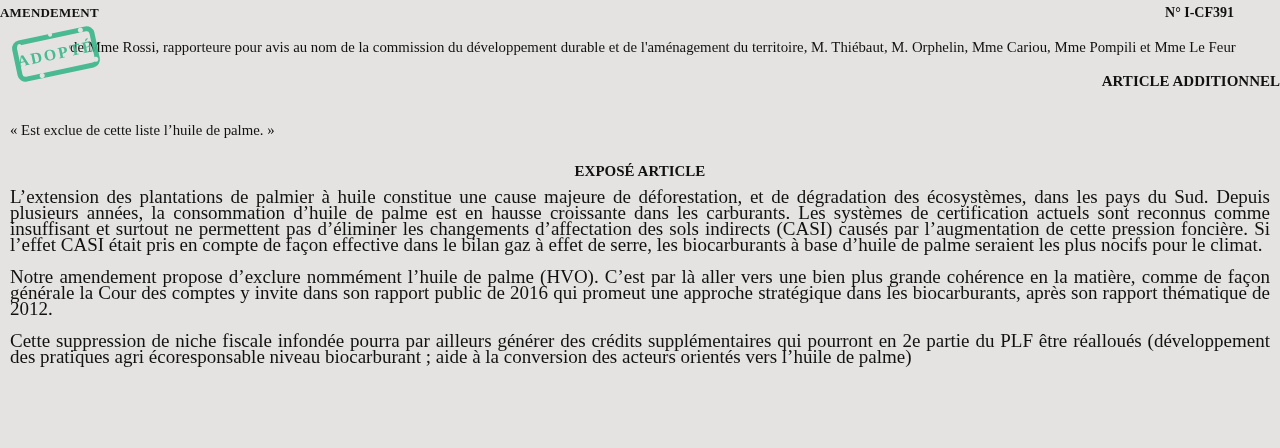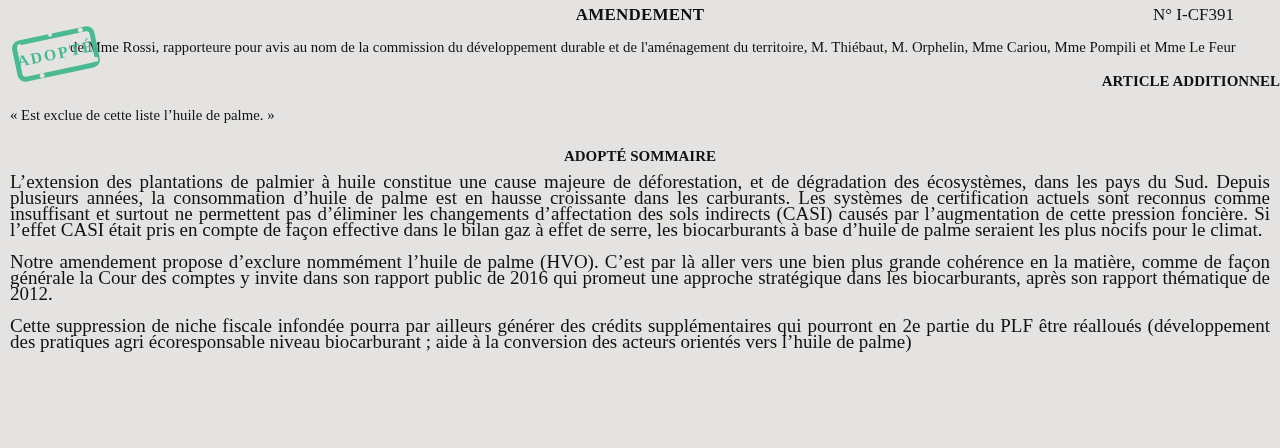--- a/index.html
+++ b/index.html
@@ -11,31 +11,30 @@
     color: #111111;
     font-family: "Liberation Serif", serif;
     overflow: hidden;
   }
   .doc-title-row {
     position: relative;
     padding-top: 5px;
     height: 18px;
   }
   .doc-title {
-    text-align: center;
-    font-size: 17px;
+    font-size: 13px;
     font-weight: bold;
     letter-spacing: 0.2px;
   }
   .doc-number {
     position: absolute;
     top: 5px;
     right: 46px;
-    font-size: 17px;
-    font-weight: normal;
+    font-size: 14px;
+    font-weight: bold;
   }
   .stamp {
     position: absolute;
     left: 14px;
     top: 33px;
     width: 74px;
     height: 32px;
     border: 5px solid var(--stamp-color, #3cb78c);
     border-radius: 8px;
     transform: rotate(-12deg);
@@ -83,21 +82,21 @@
     text-align: center;
     font-size: 15px;
     font-weight: bold;
   }
   .body-line {
     margin: 14px 10px 0 10px;
     font-size: 14.8px;
     line-height: 17.5px;
   }
   .quote {
-    margin-top: 17px;
+    margin-top: 32px;
   }
   .expose-heading {
     margin-top: 23px;
     text-align: center;
     font-size: 15px;
     font-weight: bold;
   }
   .expose-para {
     margin: 9px 10px 16px 10px;
     font-size: 19px;
@@ -122,21 +121,21 @@
   </div>
 
   <div class="signatories">de Mme Rossi, rapporteure pour avis au nom de la commission du développement durable et de l'aménagement du territoire, M. Thiébaut, M. Orphelin, Mme Cariou, Mme Pompili et Mme Le Feur</div>
 
   <div class="article-heading">ARTICLE ADDITIONNEL</div>
 
 
 
   <p class="body-line quote">« Est exclue de cette liste l’huile de palme. »</p>
 
-  <div class="expose-heading">ADOPTÉ SOMMAIRE</div>
+  <div class="expose-heading">EXPOSÉ ARTICLE</div>
 
   <p class="expose-para">L’extension des plantations de palmier à huile constitue une cause majeure de déforestation, et de dégradation des écosystèmes, dans les pays du Sud. Depuis plusieurs années, la consommation d’huile de palme est en hausse croissante dans les carburants. Les systèmes de certification actuels sont reconnus comme insuffisant et surtout ne permettent pas d’éliminer les changements d’affectation des sols indirects (CASI) causés par l’augmentation de cette pression foncière. Si l’effet CASI était pris en compte de façon effective dans le bilan gaz à effet de serre, les biocarburants à base d’huile de palme seraient les plus nocifs pour le climat.</p>
 
   <p class="expose-para">Notre amendement propose d’exclure nommément l’huile de palme (HVO). C’est par là aller vers une bien plus grande cohérence en la matière, comme de façon générale la Cour des comptes y invite dans son rapport public de 2016 qui promeut une approche stratégique dans les biocarburants, après son rapport thématique de 2012.</p>
 
   <p class="expose-para">Cette suppression de niche fiscale infondée pourra par ailleurs générer des crédits supplémentaires qui pourront en 2e partie du PLF être réalloués (développement des pratiques agri écoresponsable niveau biocarburant ; aide à la conversion des acteurs orientés vers l’huile de palme)</p>
 
 </div>
 
 </body></html>

